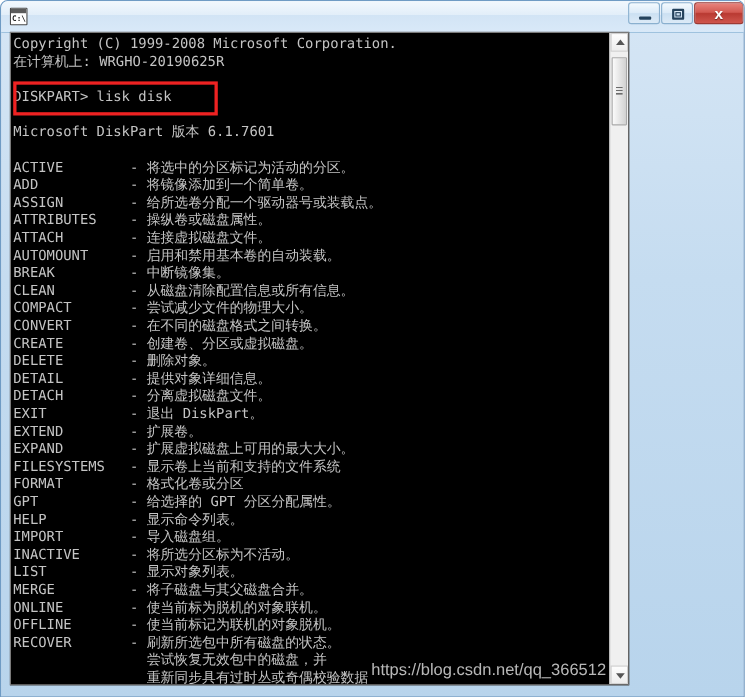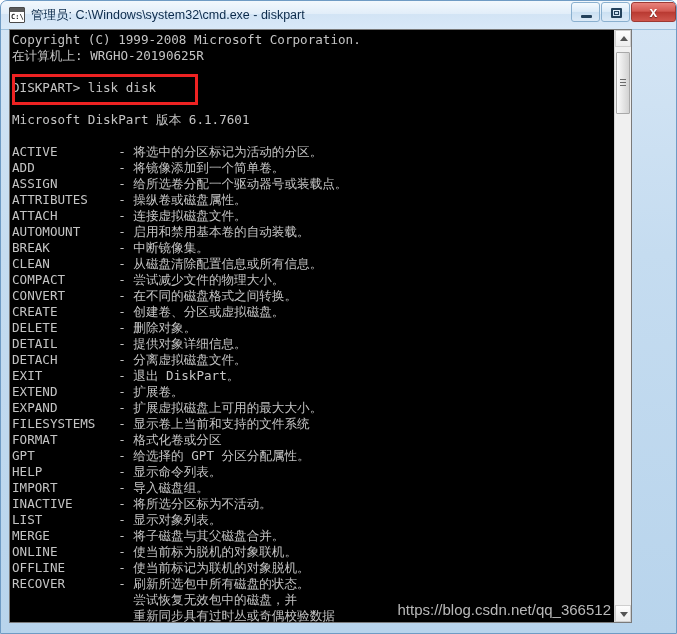--- a/index.html
+++ b/index.html
@@ -129,21 +129,21 @@
     color: #ffffff;
     font-family: "Liberation Sans", sans-serif;
     text-shadow: 0 1px 1px rgba(0,0,0,.45);
   }
 
   
   .client {
     position: absolute;
     left: 8px;
     top: 28px;
-    width: 623px;
+    width: 563px;
     height: 594px;
     box-sizing: border-box;
     background: #000000;
     border: 1px solid #7a7a7a;
     overflow: hidden;
   }
   .console {
     position: absolute;
     left: 0; top: 0;
     width: 643px;
@@ -251,21 +251,20 @@
 </head>
 <body>
 
 <div class="window">
 
   <div class="titlebar">
     <div class="title-icon">
       <div class="bar"></div>
       <div class="prompt">C:\.</div>
     </div>
-    <div class="title-text">管理员: C:\Windows\system32\cmd.exe - diskpart</div>
 
     <div class="winbtns">
       <div class="winbtn">
         <div class="glyph-min"></div>
       </div>
       <div class="winbtn">
         <div class="glyph-restore"></div>
       </div>
       <div class="winbtn close">
         <div class="glyph-close">x</div>

